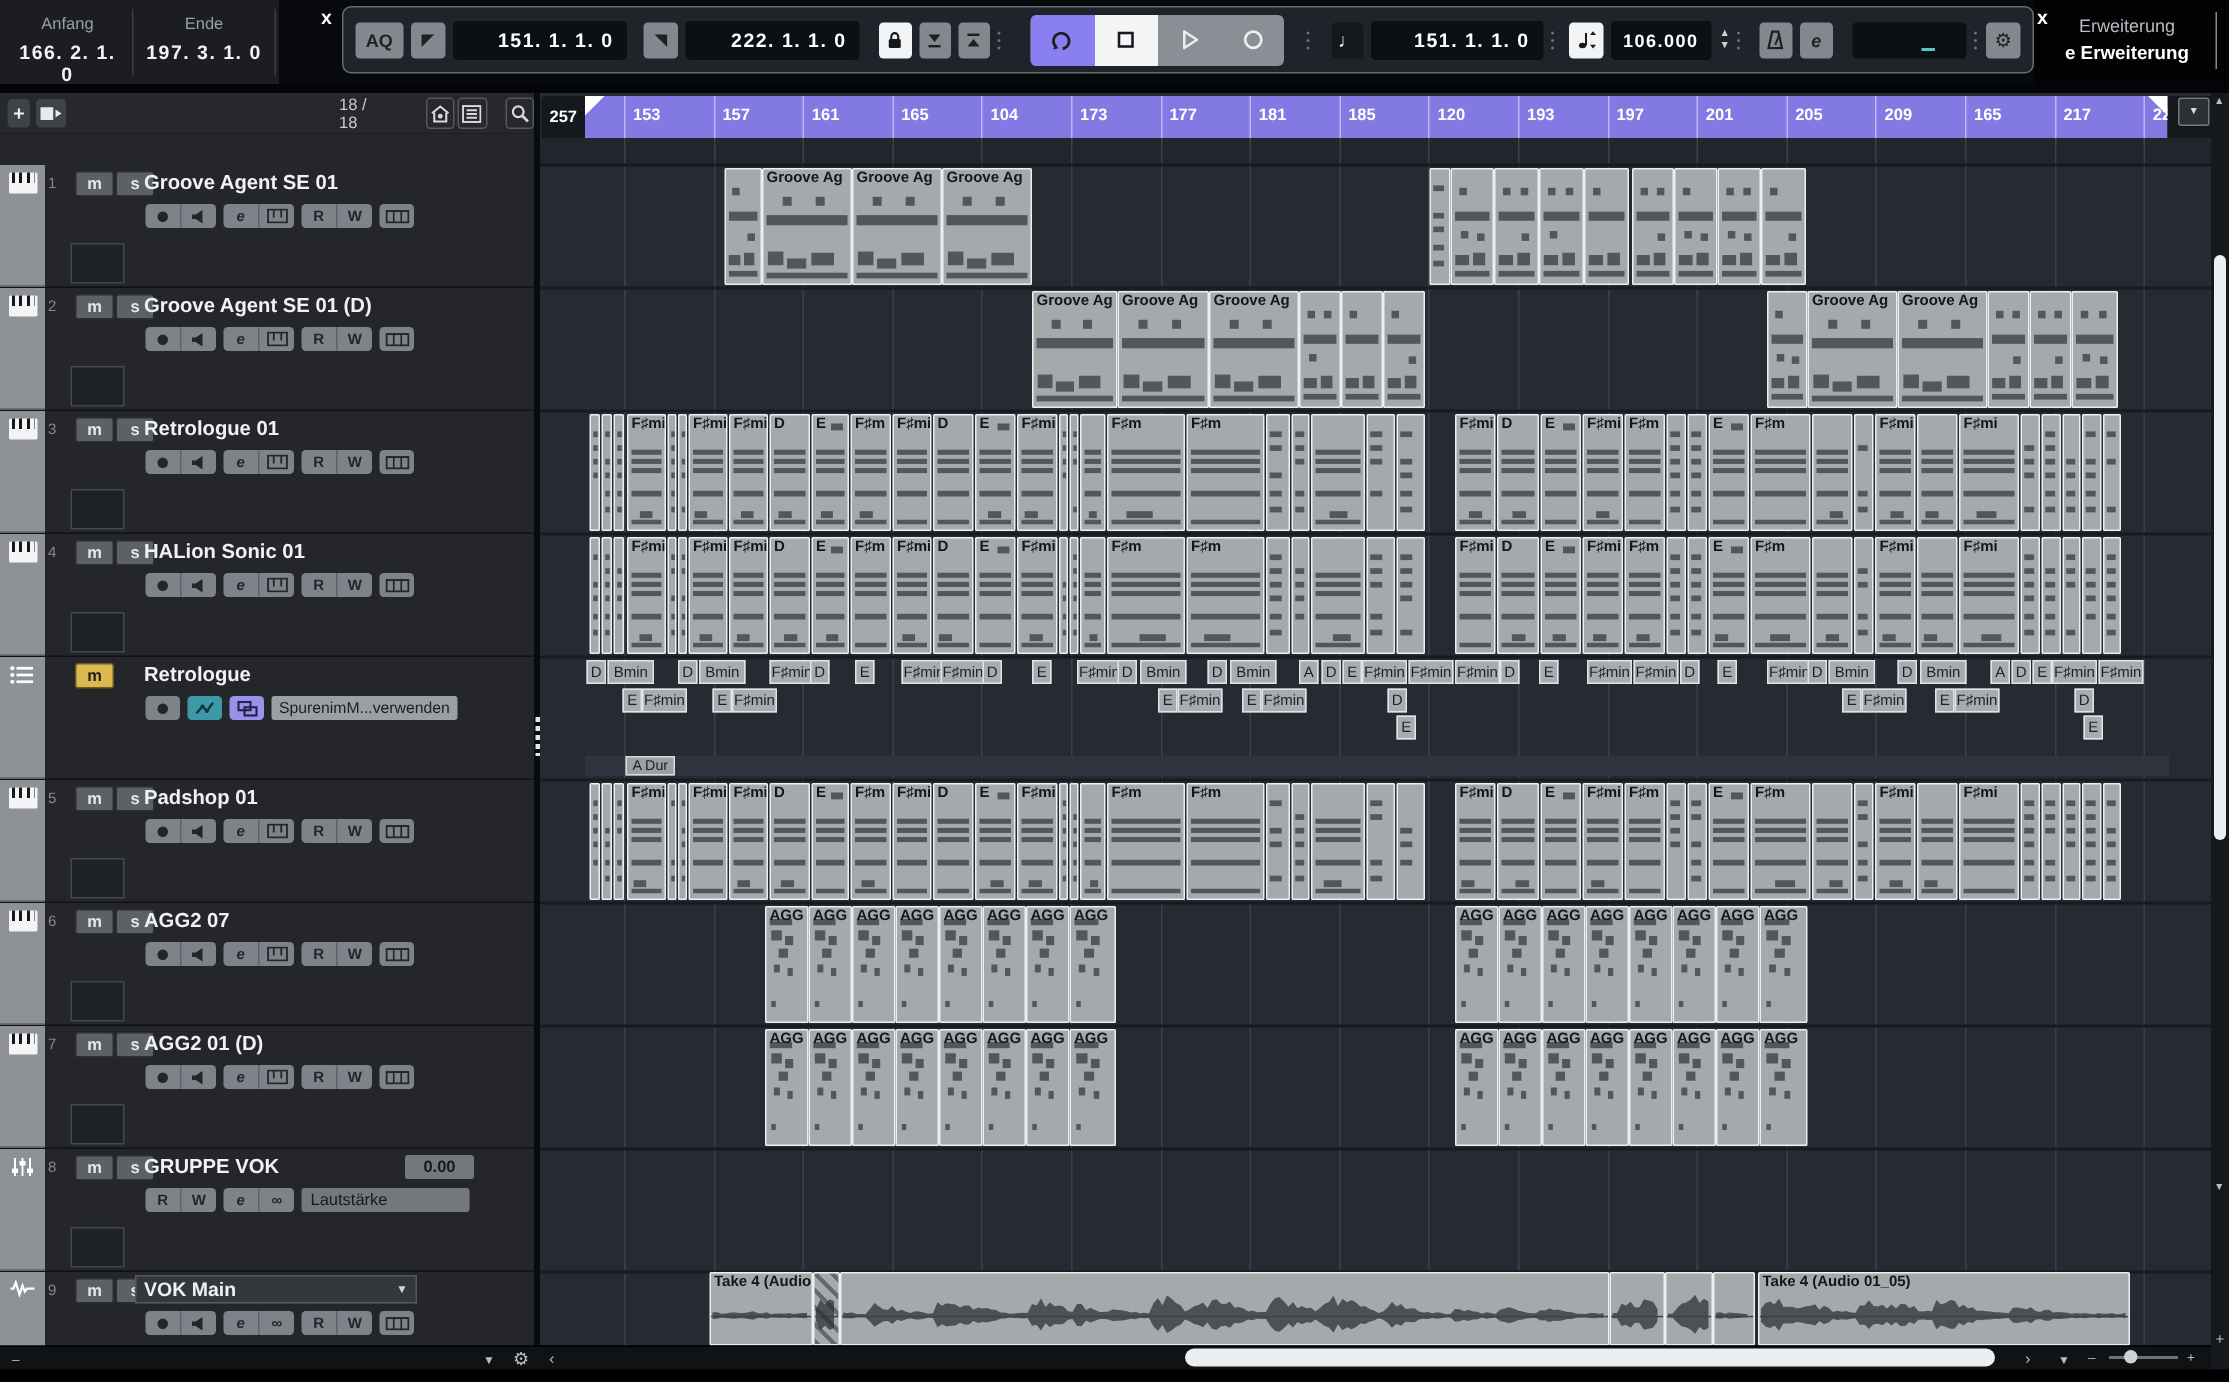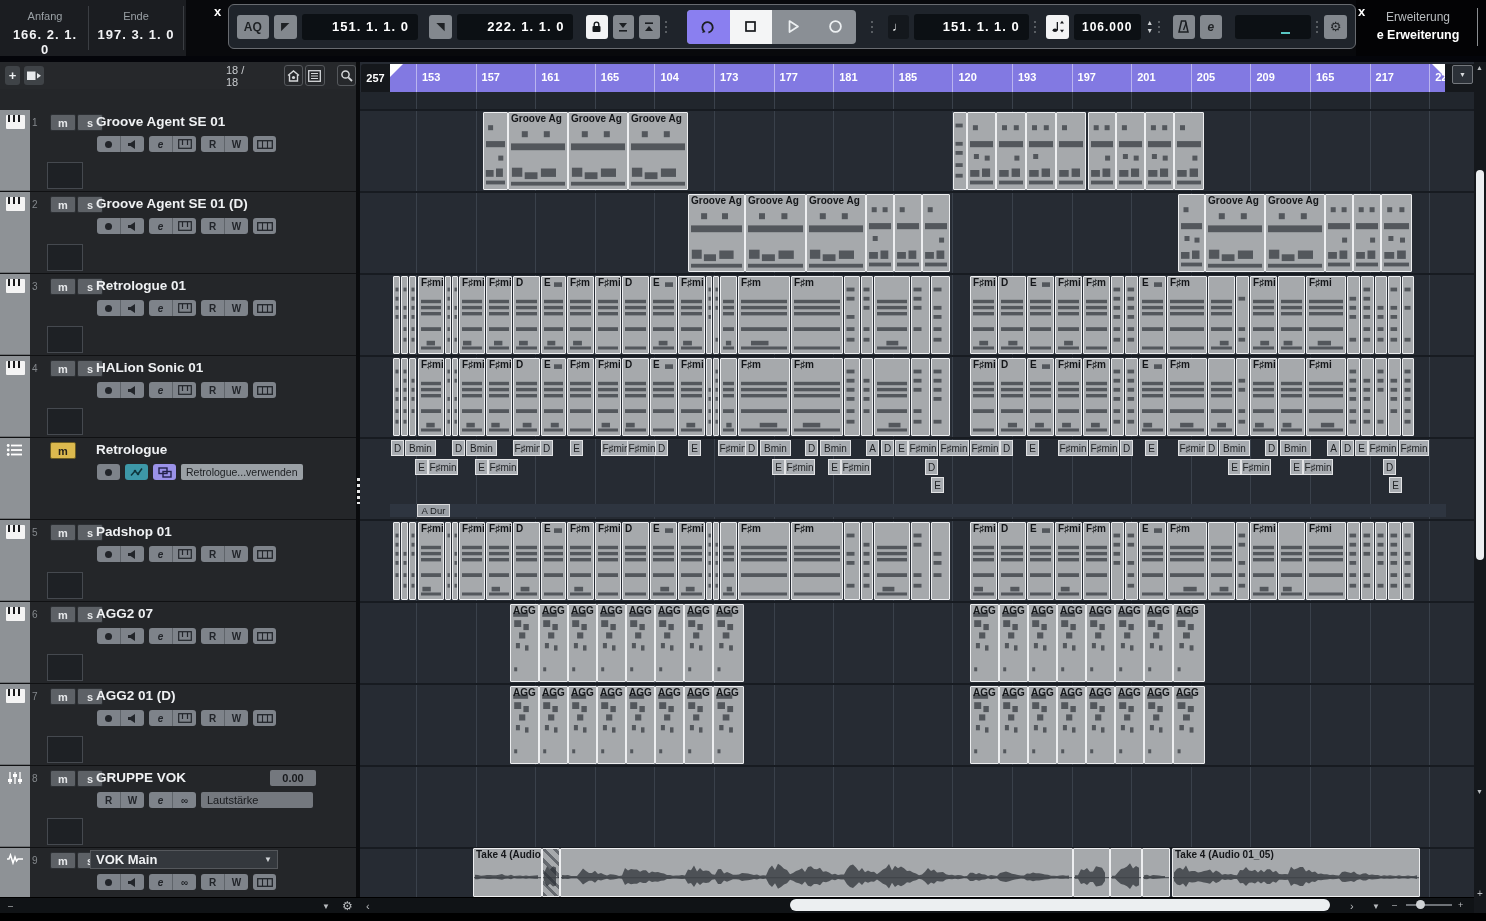--- a/index.html
+++ b/index.html
@@ -491,21 +491,21 @@
             </div>
           </div>
       <div class="bgrp" style="background:#9a92e8;">
             <div class="sbtn">
               <svg width="14" height="11" viewBox="0 0 14 11">
                 <rect x="1" y="1" width="8" height="5.5" fill="none" stroke="#22224a" stroke-width="1.4"></rect>
                 <rect x="5" y="4.5" width="8" height="5.5" fill="none" stroke="#22224a" stroke-width="1.4"></rect>
               </svg>
             </div>
           </div>
-      <div class="ddrop">Retrologue...verwenden</div>
+      <div class="ddrop">SpurenimM...verwenden</div>
     </div>
       </div>
       <div class="trow" style="top:431px;height:82px;">
         <div class="type-col">
           <span class="ico-piano"></span>
         </div>
         <div class="tnum">5</div>
         <div class="msbtn" style="left:50px;">m</div>
            <div class="msbtn" style="left:77px;">s</div>
         <div class="tname">Padshop 01</div>

